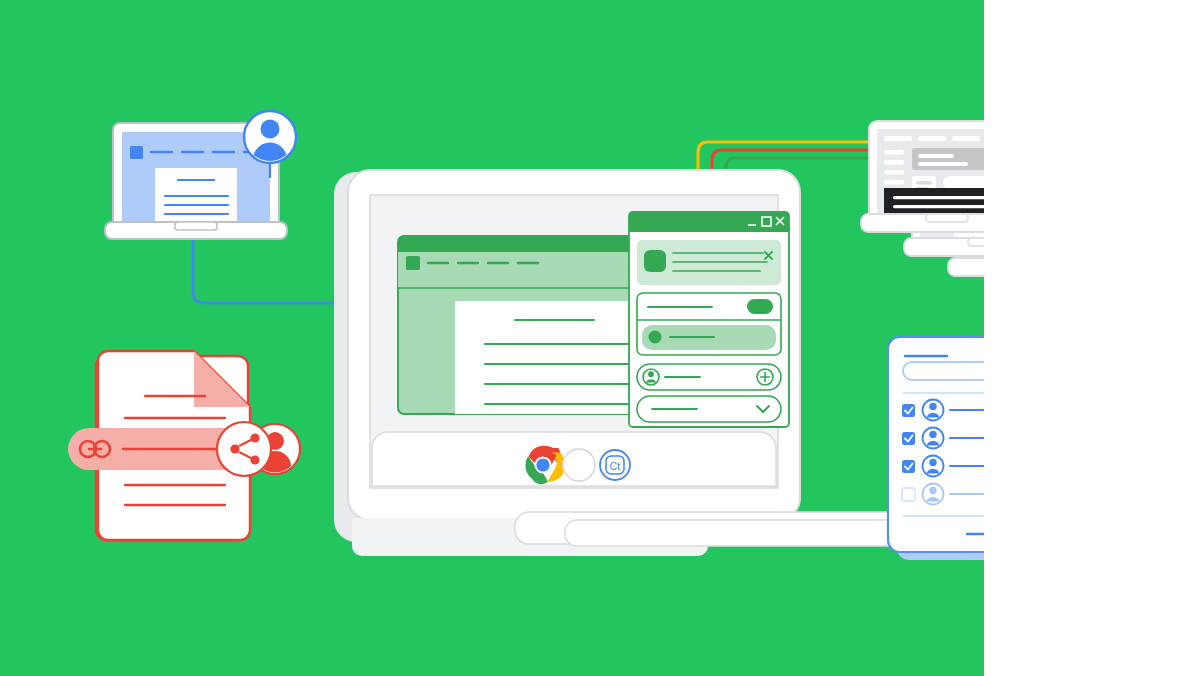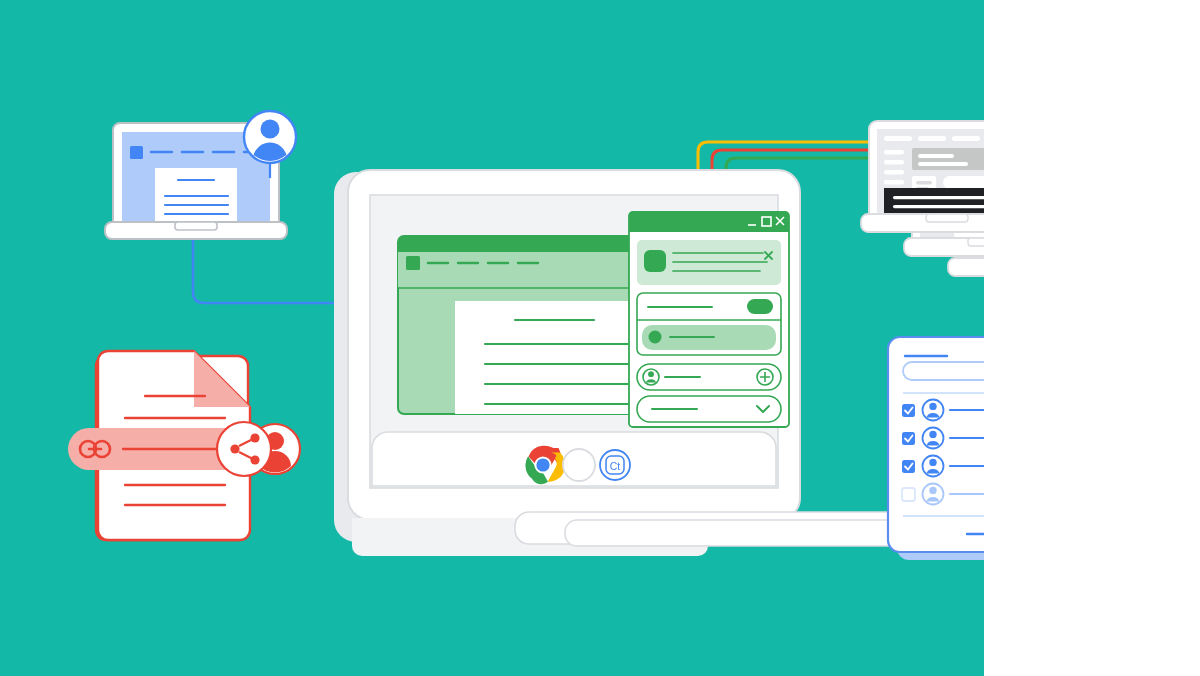--- a/index.html
+++ b/index.html
@@ -6,21 +6,21 @@
   * { box-sizing: border-box; }
   html, body {
     margin: 0; padding: 0;
     background: #ffffff;
     font-family: "Liberation Sans", sans-serif;
   }
   #stage {
     position: relative;
     width: 984px;
     height: 676px;
-    background: #14b8a6;
+    background: #22c55e;
     overflow: hidden;
   }
   svg.art { position: absolute; top: 0; left: 0; width: 1200px; height: 676px; }
   .hidden-labels { position:absolute; width:1px; height:1px; overflow:hidden; clip:rect(0 0 0 0); }
 </style>
 </head>
 <body>
 
 <div id="stage">
 

